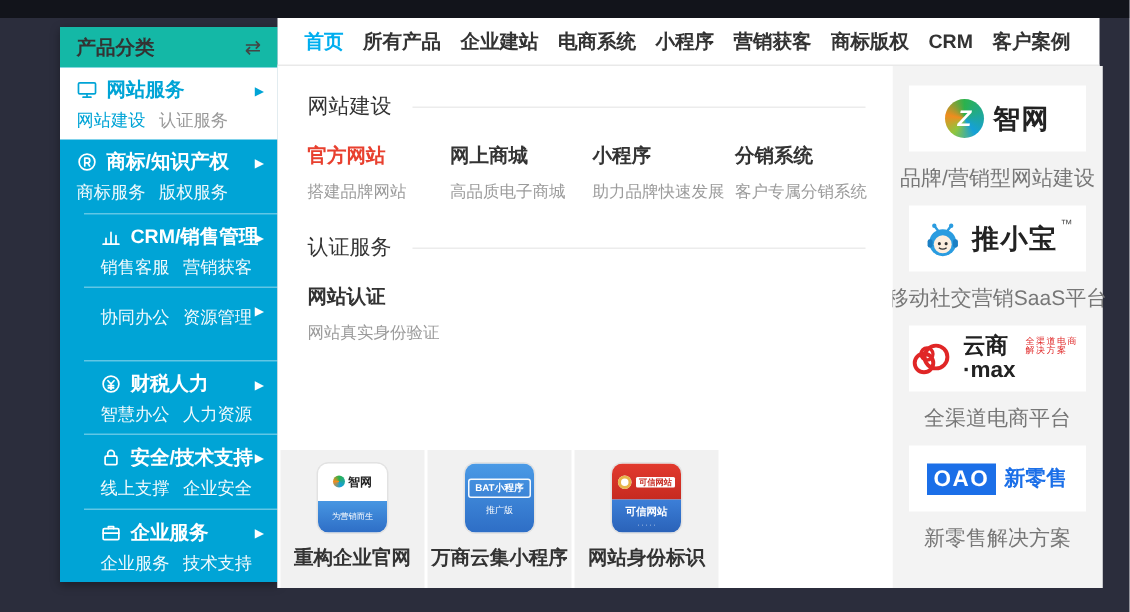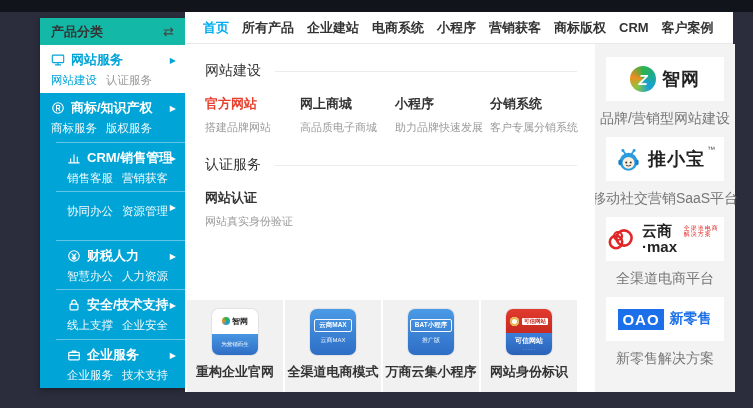--- a/index.html
+++ b/index.html
@@ -271,29 +271,20 @@
             </div>
             <div class="ti-bot-blue">
               <span>为营销而生</span>
             </div>
           </div>
           <div class="tile-label">重构企业官网</div>
         </div>
         <div class="tile">
           <div class="ti">
             <div class="ti-blue">
-              <span class="ti-pill">云商MAX</span>
-              <span class="ti-line">云商MAX</span>
-            </div>
-          </div>
-          <div class="tile-label">全渠道电商模式</div>
-        </div>
-        <div class="tile">
-          <div class="ti">
-            <div class="ti-blue">
               <span class="ti-pill">BAT小程序</span>
               <span class="ti-line">推广版</span>
             </div>
           </div>
           <div class="tile-label">万商云集小程序</div>
         </div>
         <div class="tile">
           <div class="ti">
             <div class="ti-red-band">
               <span class="ti-seal"></span>

